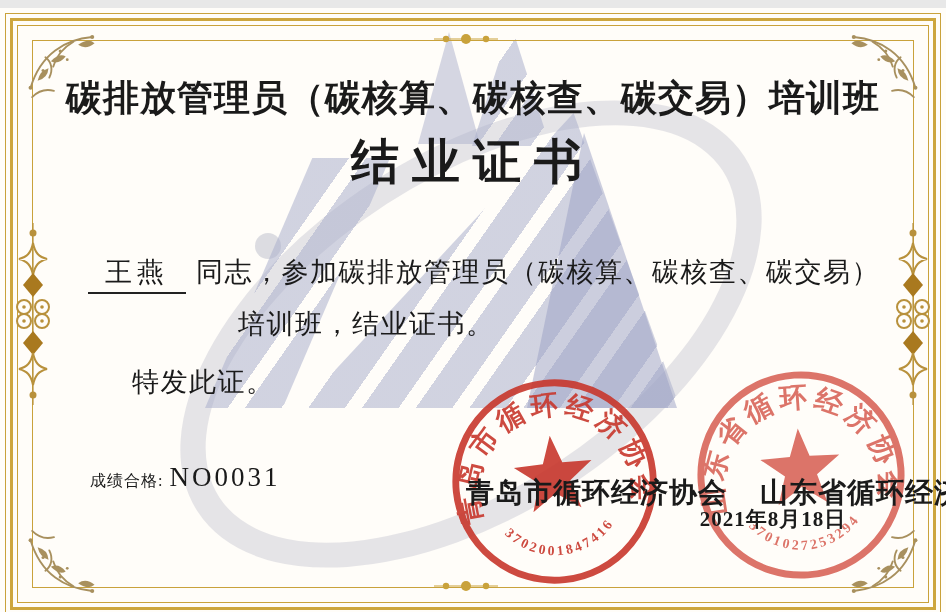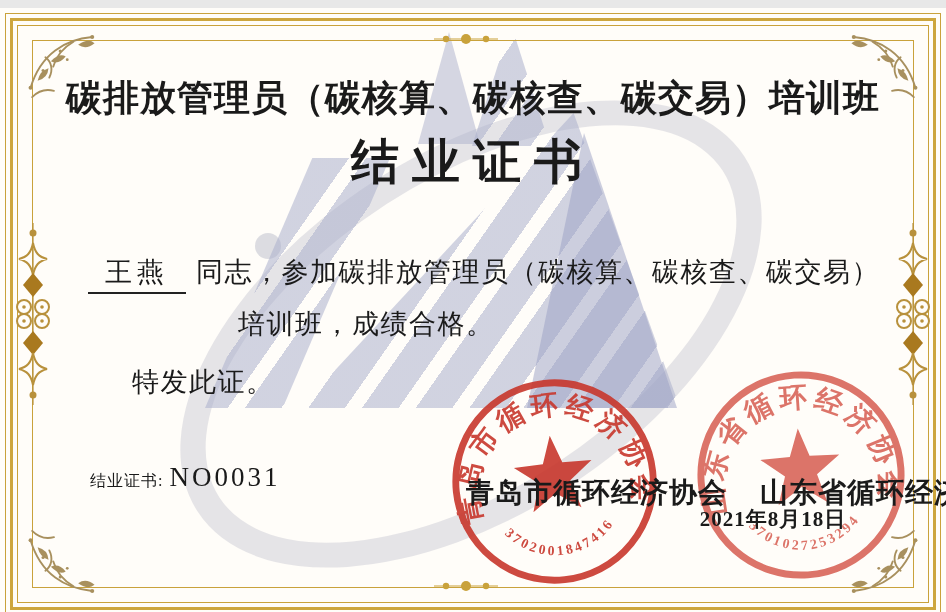--- a/index.html
+++ b/index.html
@@ -163,25 +163,25 @@
       <use href="#dot-orn-g"></use>
     </svg>
   <svg class="dot-orn bottom" viewBox="0 0 64 14">
       <use href="#dot-orn-g"></use>
     </svg>
 
   <div class="abs title1">碳排放管理员（碳核算、碳核查、碳交易）培训班</div>
   <div class="abs title2">结业证书</div>
 
   <div class="abs bodyline line1"><span class="name">王燕</span><span>同志，参加碳排放管理员（碳核算、碳核查、碳交易）</span></div>
-  <div class="abs bodyline line2">培训班，成绩合格。</div>
+  <div class="abs bodyline line2">培训班，结业证书。</div>
   <div class="abs bodyline issue">特发此证。</div>
 
   <div class="abs certno">
-    <span class="lbl">结业证书:</span><span class="val">NO0031</span>
+    <span class="lbl">成绩合格:</span><span class="val">NO0031</span>
   </div>
 
   <div class="abs orgs">
     <span>青岛市循环经济协会</span><span class="gap"></span><span>山东省循环经济协会</span>
   </div>
   <div class="abs dateline">2021年8月18日</div>
 
   <svg class="seal seal-1" viewBox="0 0 220 220">
     <defs>
       <path id="arcTop1" d="M 34,146 A 80,80 0 1 1 186,146"></path>

